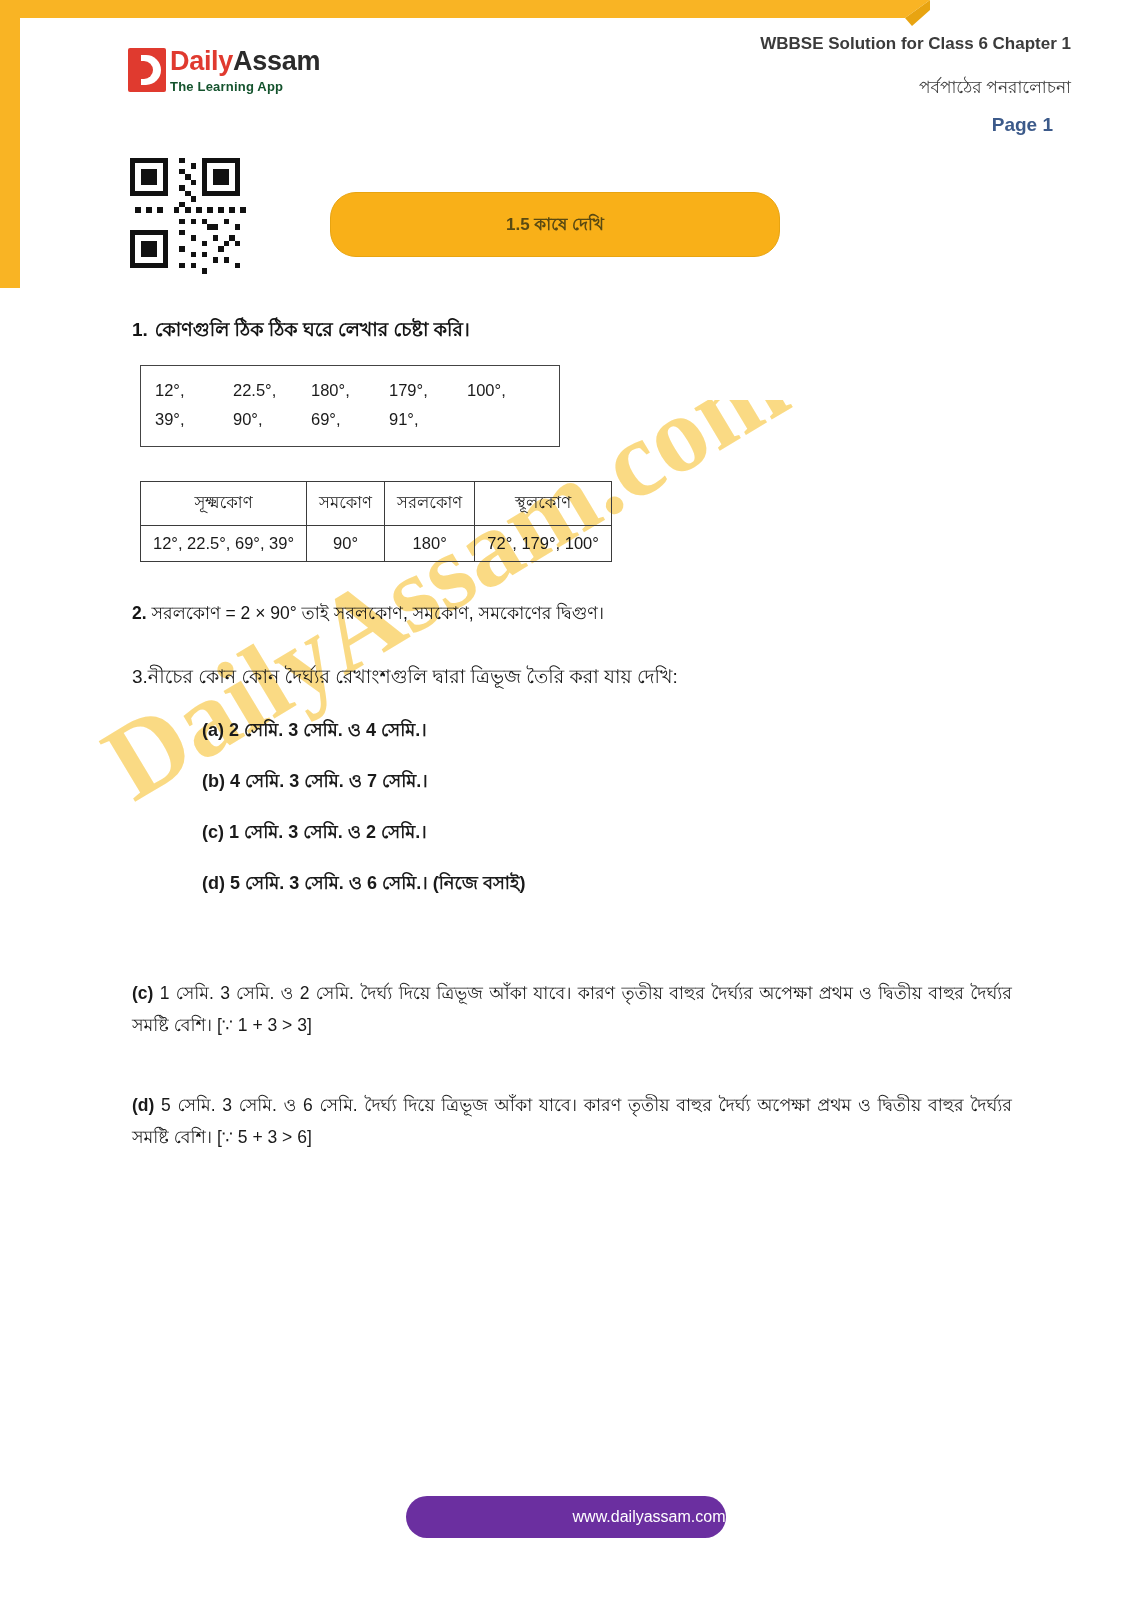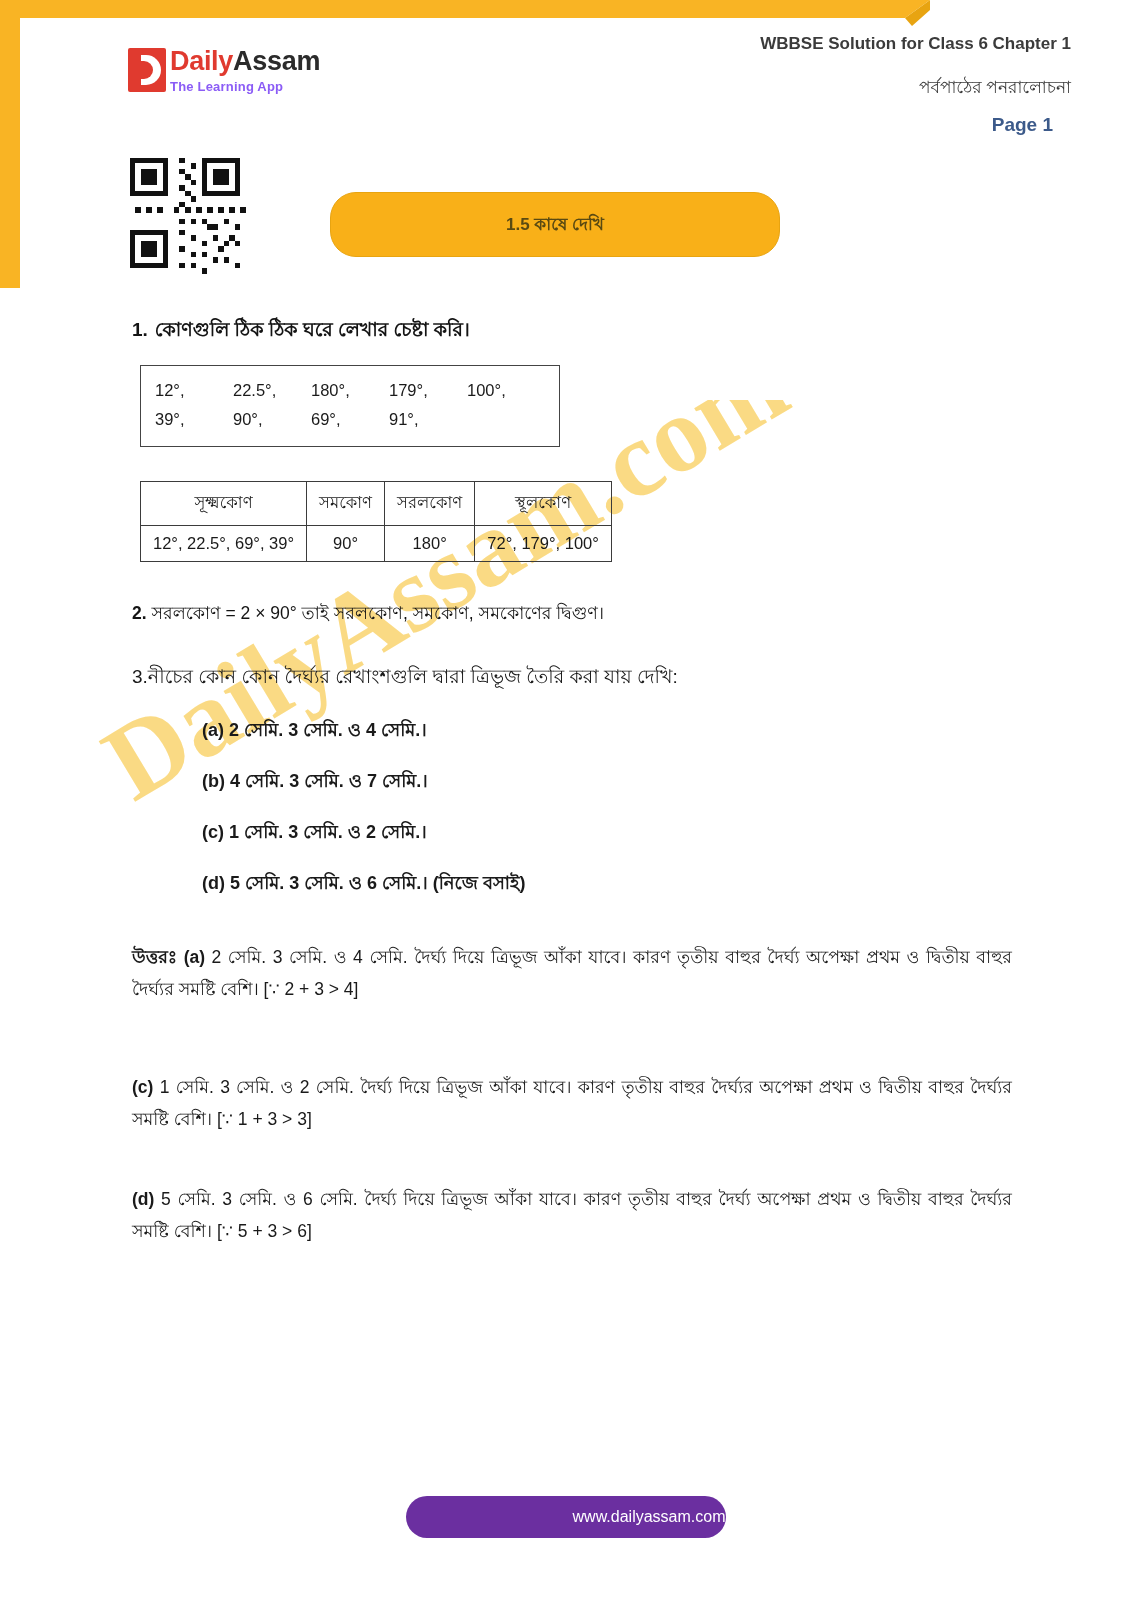--- a/index.html
+++ b/index.html
@@ -63,21 +63,21 @@
   .logo-title {
     font-size: 27px;
     font-weight: bold;
     color: #2b2b2b;
     letter-spacing: -0.3px;
   }
   .logo-title .accent { color: #e03a2f; }
   .logo-sub {
     font-size: 13px;
     font-weight: bold;
-    color: #8b5cf6;
+    color: #14532d;
     margin-top: 5px;
     letter-spacing: 0.2px;
   }
 
   .header-right {
     position: absolute;
     right: 60px; top: 34px;
     text-align: right;
   }
   .hr-line1 {
@@ -390,27 +390,20 @@
     <span class="num">3.</span><span>নীচের কোন কোন দৈর্ঘ্যর রেখাংশগুলি দ্বারা ত্রিভূজ তৈরি করা যায় দেখি:</span>
   </p>
 
   <ul class="opt-list">
     <li>(a) 2 সেমি. 3 সেমি. ও 4 সেমি.।</li>
     <li>(b) 4 সেমি. 3 সেমি. ও 7 সেমি.।</li>
     <li>(c) 1 সেমি. 3 সেমি. ও 2 সেমি.।</li>
     <li>(d) 5 সেমি. 3 সেমি. ও 6 সেমি.। (নিজে বসাই)</li>
   </ul>
 
-  <div class="answer-block">
-    <p>
-      <span class="lead">উত্তরঃ</span>
-      <span class="opt">(a)</span>
-      <span>2 সেমি. 3 সেমি. ও 4 সেমি. দৈর্ঘ্য দিয়ে ত্রিভূজ আঁকা যাবে। কারণ তৃতীয় বাহুর দৈর্ঘ্য অপেক্ষা প্রথম ও দ্বিতীয় বাহুর দৈর্ঘ্যর সমষ্টি বেশি। [∵ 2 + 3 &gt; 4]</span>
-    </p>
-  </div>
   <div class="gap"></div>
 
   <div class="gap"></div>
 
   <div class="answer-block">
     <p>
       <span class="opt">(c)</span>
       <span>1 সেমি. 3 সেমি. ও 2 সেমি. দৈর্ঘ্য দিয়ে ত্রিভূজ আঁকা যাবে। কারণ তৃতীয় বাহুর দৈর্ঘ্যর অপেক্ষা প্রথম ও দ্বিতীয় বাহুর দৈর্ঘ্যর সমষ্টি বেশি। [∵ 1 + 3 &gt; 3]</span>
     </p>
   </div>

